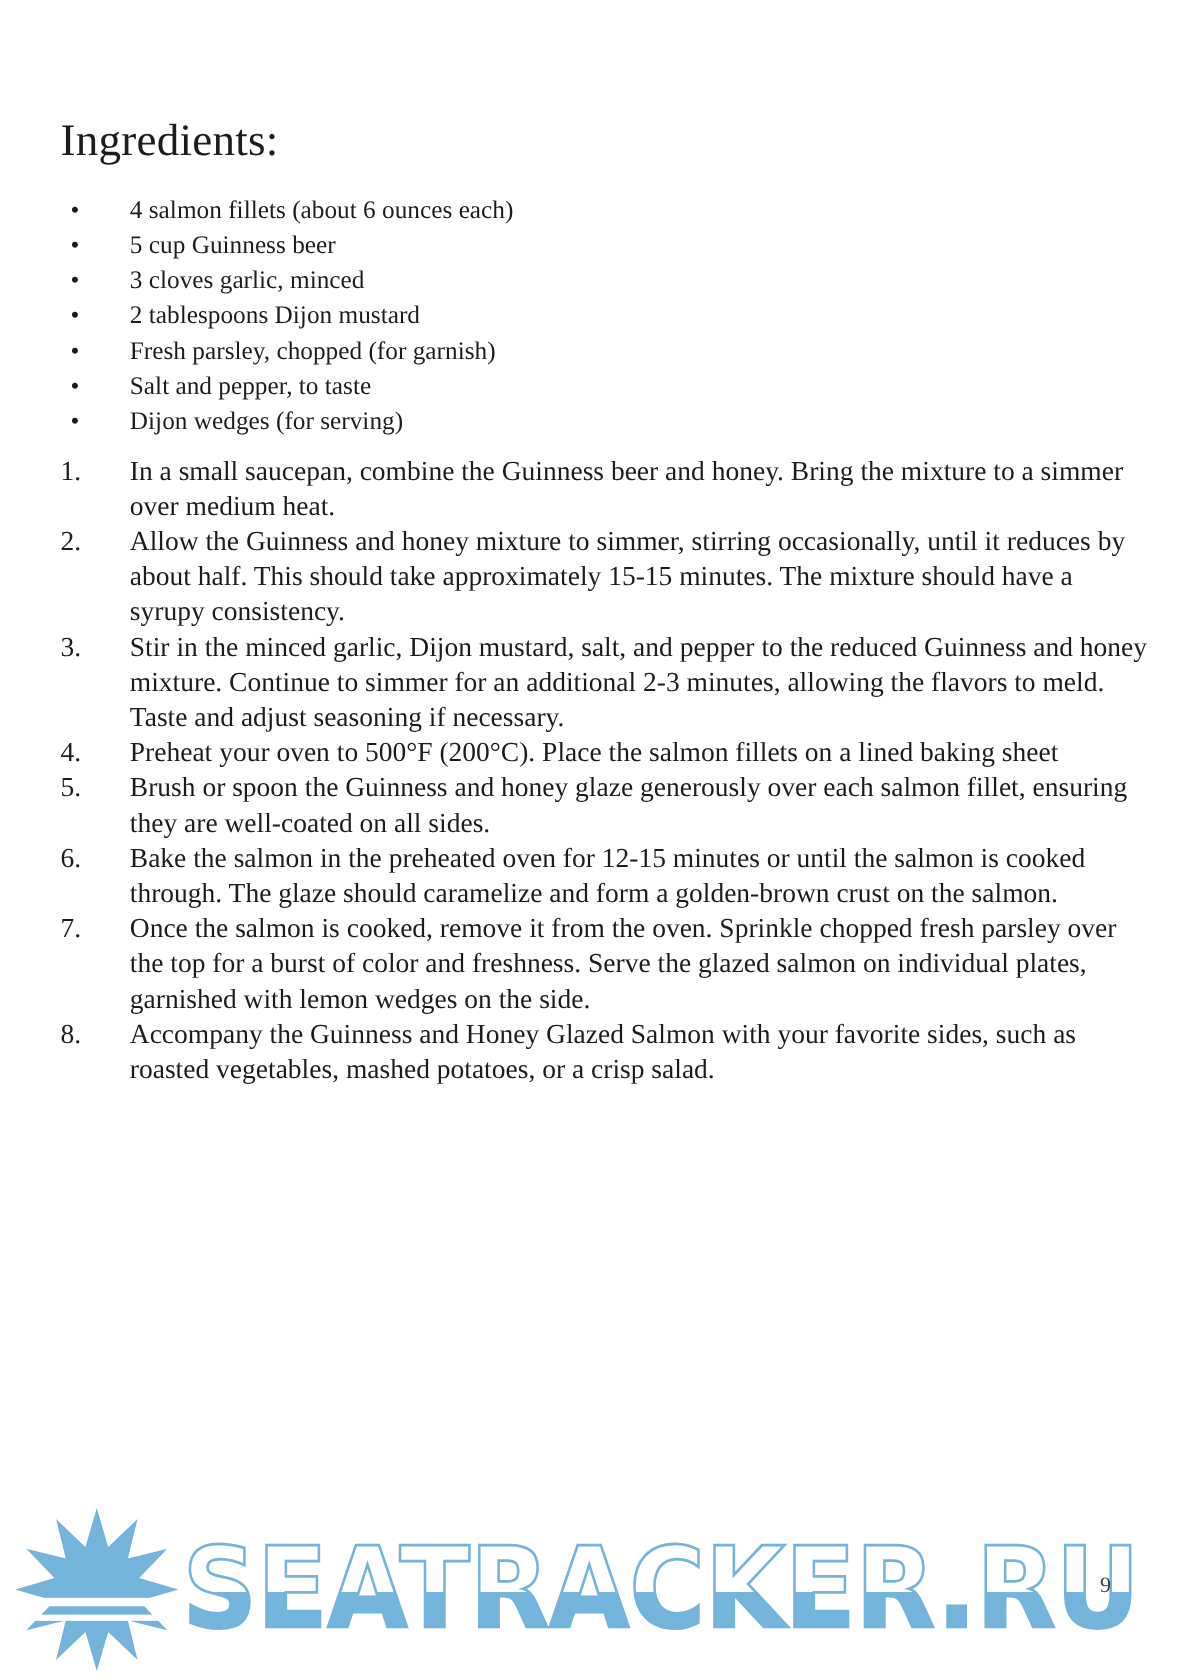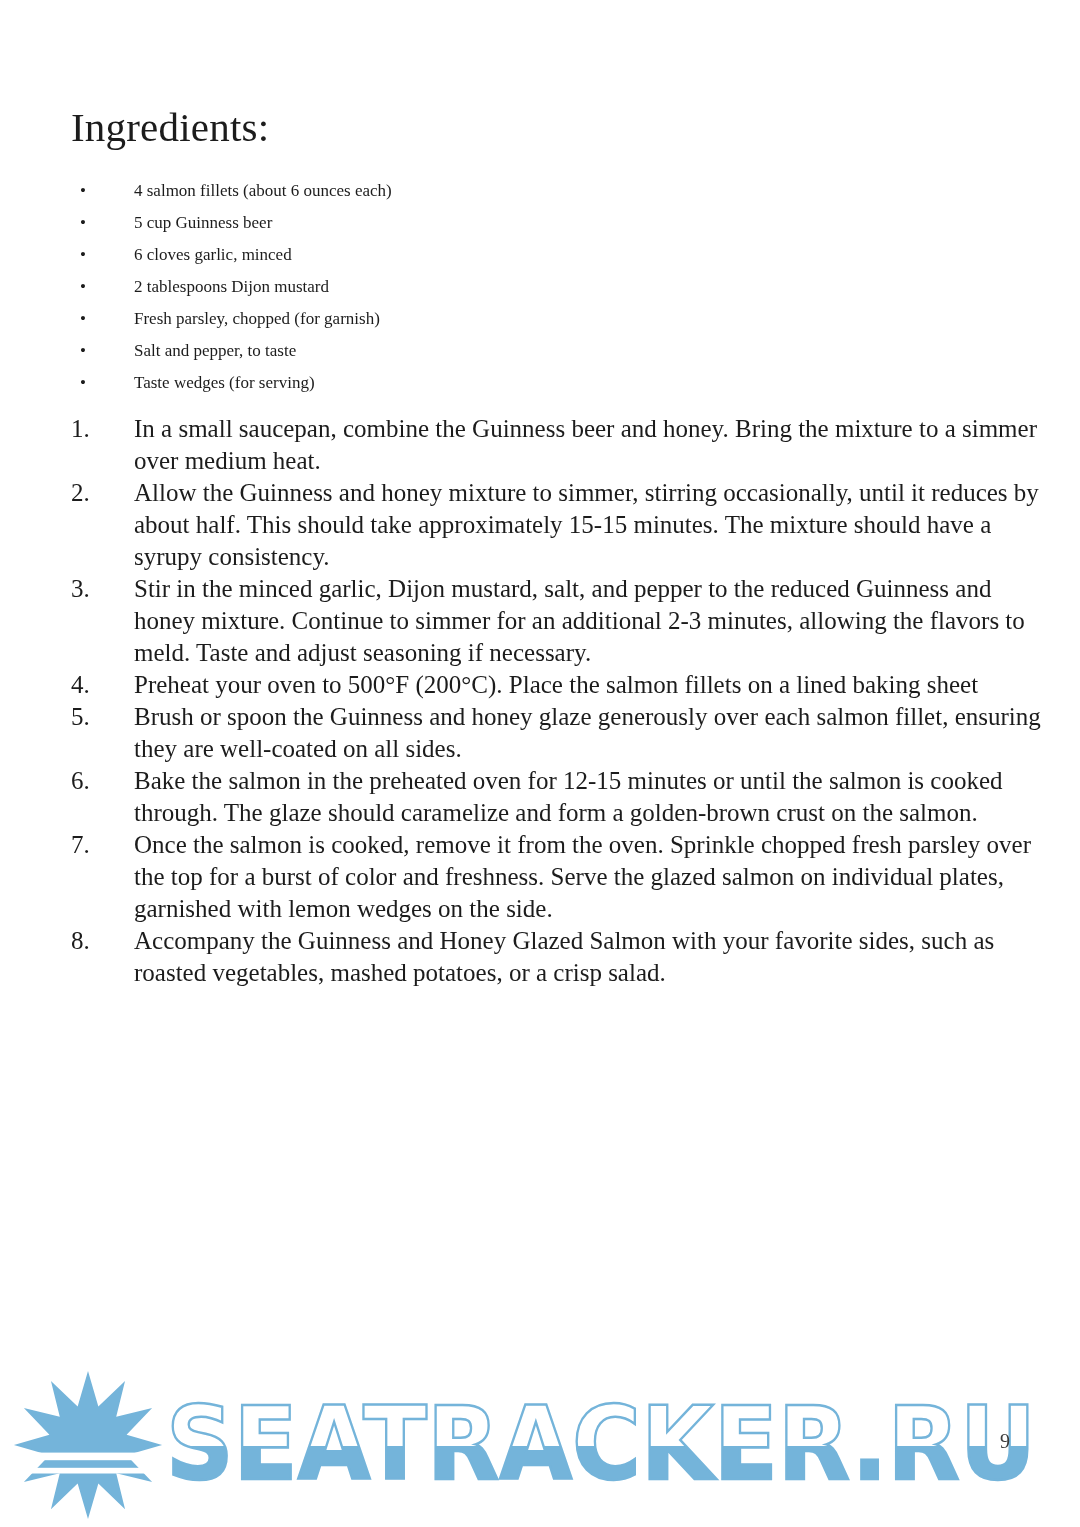--- a/index.html
+++ b/index.html
@@ -8,33 +8,32 @@
     height: 1527px;
     background: #ffffff;
     color: #1c1c1c;
     font-family: "Liberation Serif", serif;
     position: relative;
     overflow: hidden;
   }
   .page {
     padding: 103px 36px 0 55px;
     box-sizing: border-box;
-    margin-left: 16px;
   }
   .section-heading {
     font-size: 41px;
     font-weight: 400;
     margin: 0 0 24px 0;
     letter-spacing: 0.2px;
   }
   .ingredients-list {
     list-style: none;
     margin: 0 0 14px 0;
     padding: 0;
-    font-size: 17px;
+    font-size: 23px;
     line-height: 32px;
   }
   .ingredients-list li {
     position: relative;
     padding-left: 63px;
   }
   .ingredients-list li::before {
     content: "\2022";
     position: absolute;
     left: 9px;
@@ -76,25 +75,25 @@
 </head>
 <body>
 
 <div class="page">
 
   <h1 class="section-heading">Ingredients:</h1>
 
   <ul class="ingredients-list">
     <li>4 salmon fillets (about 6 ounces each)</li>
     <li>5 cup Guinness beer</li>
-    <li>6 cloves garlic, minced</li>
+    <li>3 cloves garlic, minced</li>
     <li>2 tablespoons Dijon mustard</li>
     <li>Fresh parsley, chopped (for garnish)</li>
     <li>Salt and pepper, to taste</li>
-    <li>Taste wedges (for serving)</li>
+    <li>Dijon wedges (for serving)</li>
   </ul>
 
 
   <div class="steps">
     <div class="step">
       <span class="step-num">1.</span>
       <span class="step-text">In a small saucepan, combine the Guinness beer and honey. Bring the mixture to a simmer over medium heat.</span>
     </div>
     <div class="step">
       <span class="step-num">2.</span>

